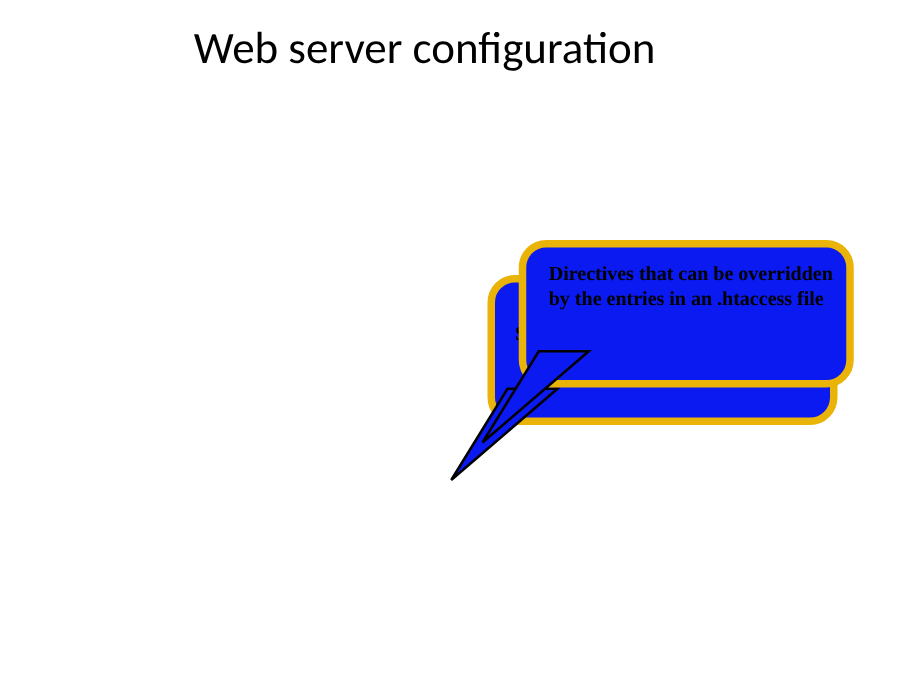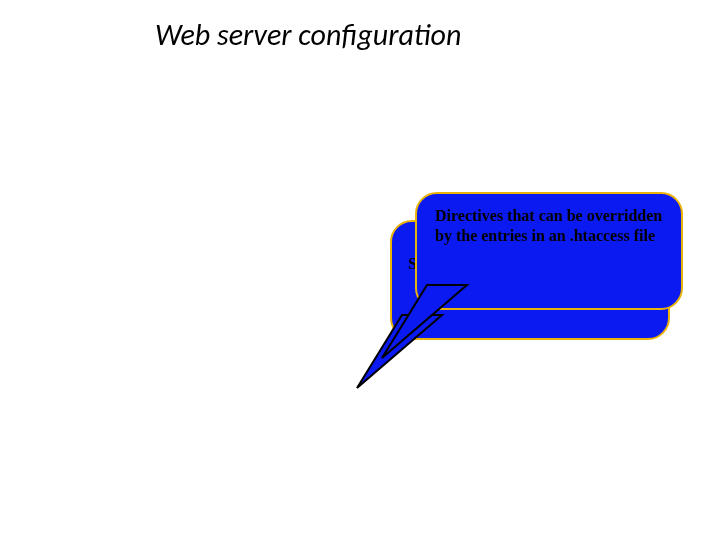--- a/index.html
+++ b/index.html
@@ -9,30 +9,29 @@
     height: 540px;
     background: #ffffff;
     font-family: Calibri, "Segoe UI", Arial, sans-serif;
     overflow: hidden;
     position: relative;
   }
   .title {
     position: absolute;
     top: 16px;
     left: 155px;
-    font-size: 30px;
+    font-size: 36px;
     color: #000;
-    font-style: italic;
   }
   .callout {
     position: absolute;
   }
   .bubble {
     background: #0a1af0;
-    border: 2px solid #eab308;
+    border: 6px solid #eab308;
     border-radius: 22px;
     box-sizing: border-box;
     position: relative;
   }
   .bubble-tail {
     position: absolute;
     bottom: -55px;
     left: -40px;
     width: 120px;
     height: 90px;

